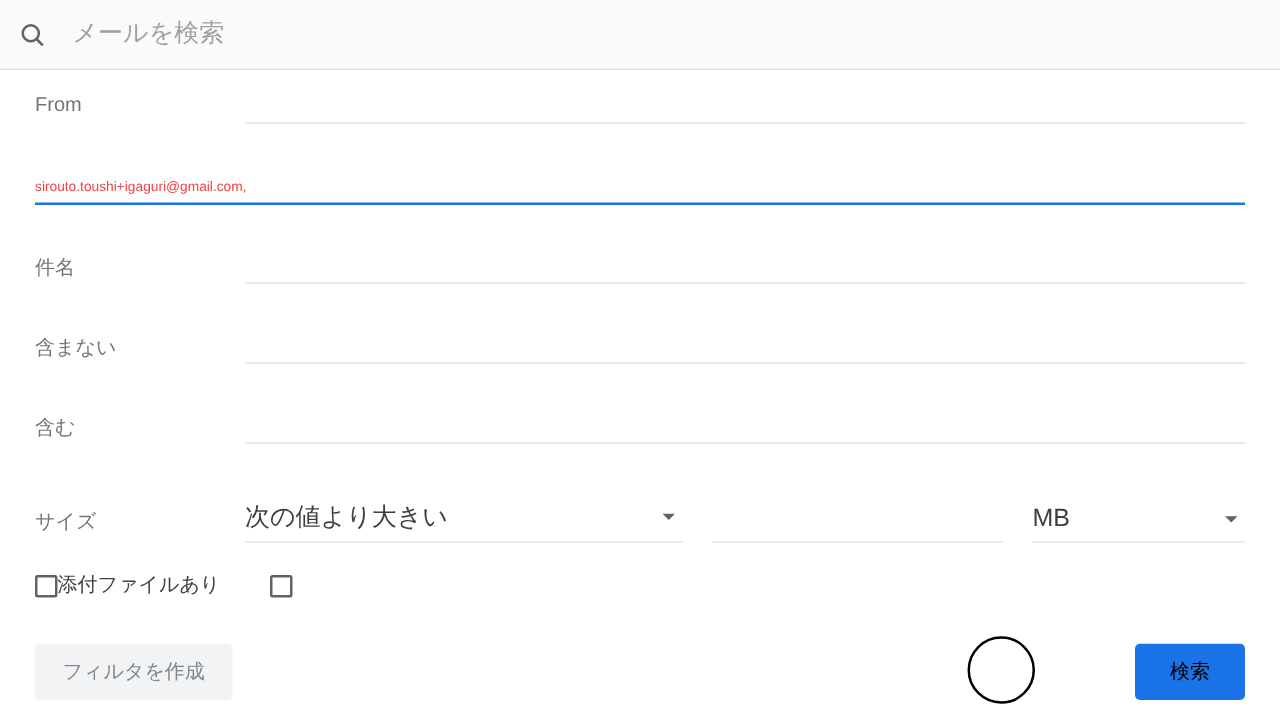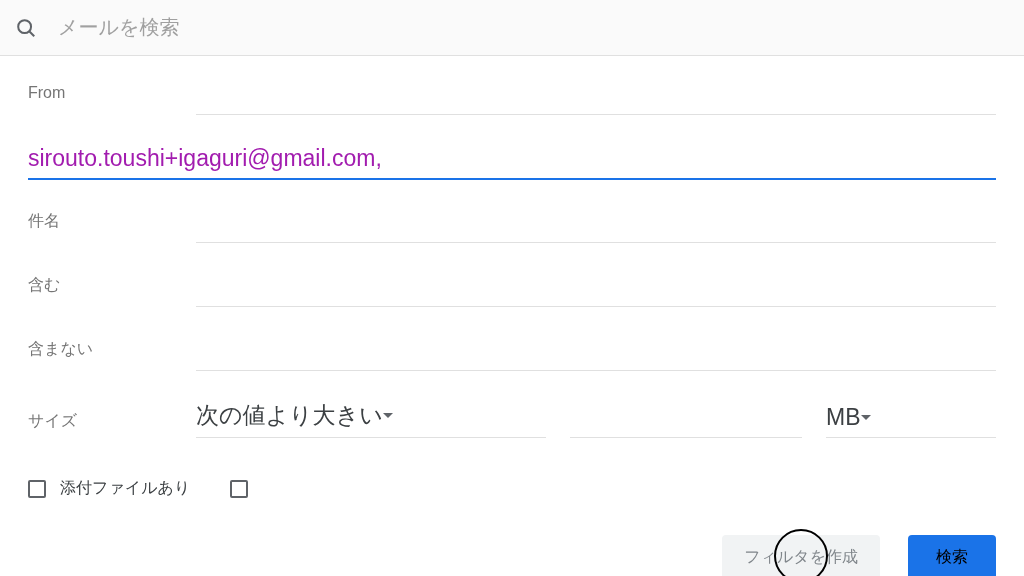--- a/index.html
+++ b/index.html
@@ -41,59 +41,60 @@
       flex: 1;
     }
     .search-input::placeholder {
       color: #a0a0a0;
     }
     .form-area {
       padding: 20px 28px 20px 28px;
     }
     .row {
       display: flex;
-      align-items: center;
+      align-items: flex-start;
       margin-bottom: 24px;
       min-height: 40px;
     }
     .label {
       width: 168px;
       font-size: 16px;
       color: #757575;
       padding-bottom: 6px;
     }
     .field {
       flex: 1;
       border: none;
       border-bottom: 1px solid #e0e0e0;
-      font-size: 23px;
+      font-size: 11px;
       padding: 4px 0 6px 0;
       outline: none;
       background: transparent;
-      color: #a21caf;
+      color: #ef4444;
     }
     .field.focused {
       border-bottom: 2px solid #1a73e8;
     }
     .size-row {
       display: flex;
       align-items: flex-end;
-      margin-bottom: 40px;
+      margin-bottom: 24px;
     }
     .size-row .label {
       padding-bottom: 6px;
     }
     .select-wrap {
       position: relative;
       border-bottom: 1px solid #e0e0e0;
       padding: 4px 0 6px 0;
-      font-size: 23px;
+      font-size: 20px;
       color: #3c4043;
       display: flex;
       align-items: center;
+      justify-content: space-between;
       cursor: pointer;
     }
     .select-compare {
       width: 350px;
       margin-right: 24px;
     }
     .select-amount {
       flex: 1;
       margin-right: 24px;
     }
@@ -110,37 +111,36 @@
     }
     .check-row {
       display: flex;
       align-items: center;
       gap: 40px;
       margin-top: 6px;
     }
     .check-item {
       display: flex;
       align-items: center;
-      gap: 14px;
       cursor: pointer;
     }
     .checkbox {
       width: 18px;
       height: 18px;
       border: 2px solid #5f6368;
       border-radius: 2px;
       background: transparent;
     }
     .check-label {
       font-size: 16px;
       color: #3c4043;
     }
     .footer {
       display: flex;
-      justify-content: flex-end;
+      justify-content: space-between;
       align-items: center;
       margin-top: 36px;
       gap: 28px;
       position: relative;
     }
     .btn-flat {
       background: #f1f3f4;
       color: #80868b;
       font-size: 16px;
       border: none;
@@ -192,26 +192,26 @@
   <div class="row">
     <input class="field focused" type="text" value="sirouto.toushi+igaguri@gmail.com," style="">
   </div>
 
   <div class="row">
     <div class="label">件名</div>
     <input class="field" type="text" value="" style="">
   </div>
 
   <div class="row">
+    <div class="label">含まない</div>
+    <input class="field" type="text" value="" style="">
+  </div>
+
+  <div class="row">
     <div class="label">含む</div>
-    <input class="field" type="text" value="" style="">
-  </div>
-
-  <div class="row">
-    <div class="label">含まない</div>
     <input class="field" type="text" value="" style="">
   </div>
 
   <div class="size-row">
     <div class="label">サイズ</div>
     <div class="select-wrap select-compare">
       <span>次の値より大きい</span>
       <span class="caret"></span>
     </div>
     <div class="select-wrap select-amount">

